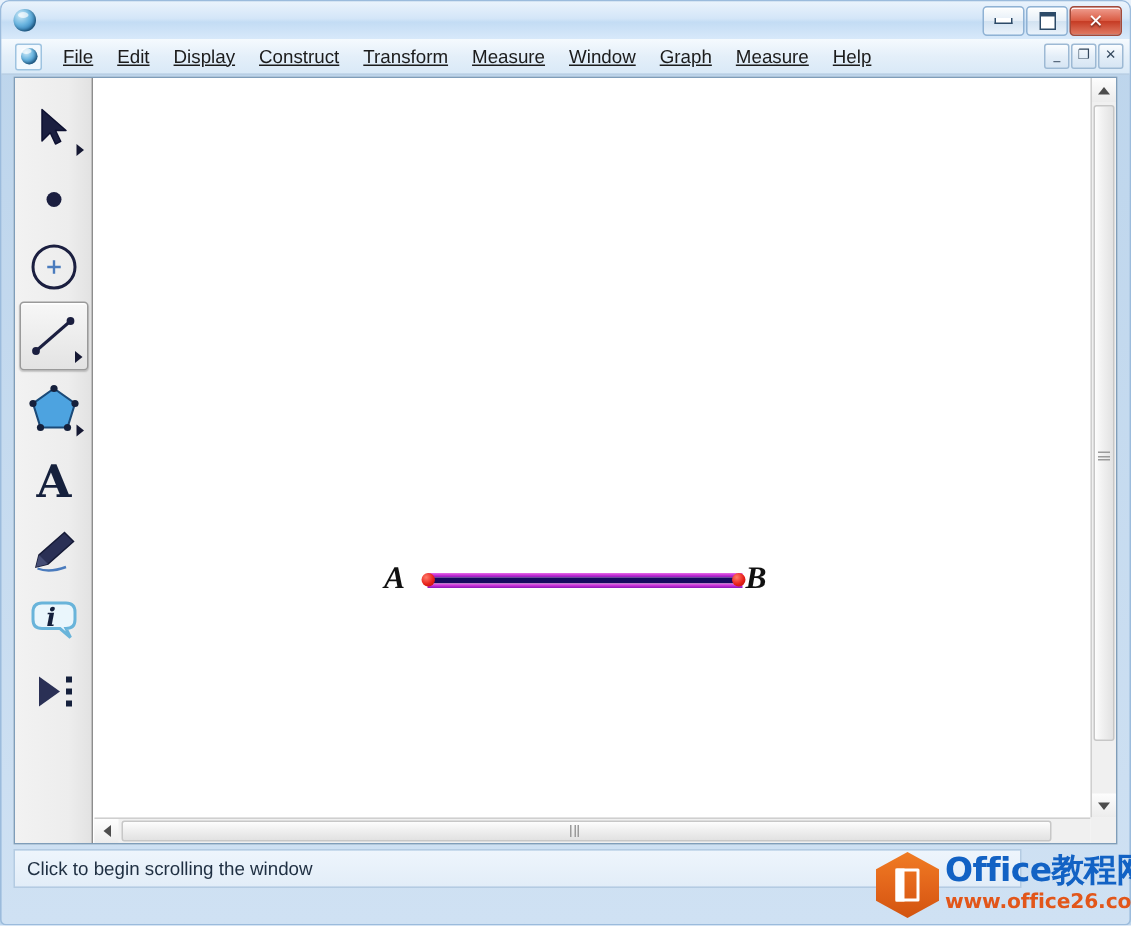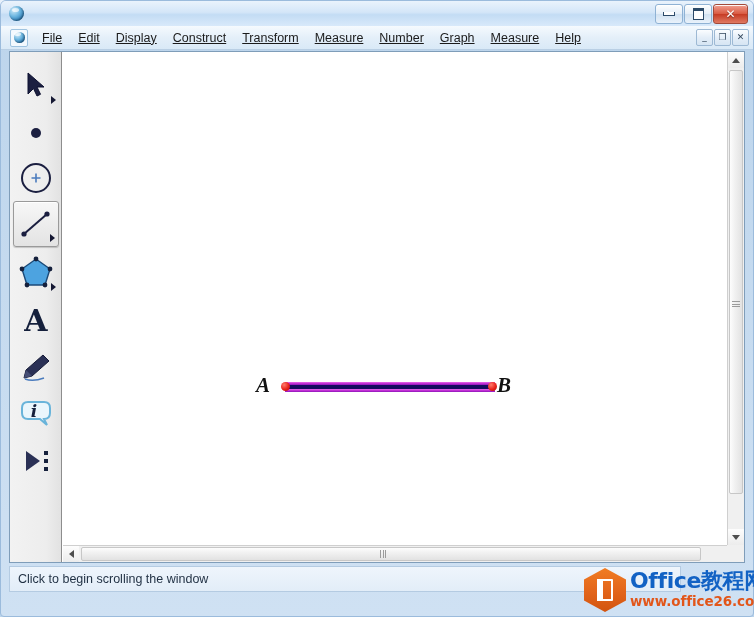--- a/index.html
+++ b/index.html
@@ -264,21 +264,21 @@
   <div class="menubar">
     <div class="menu-icon">
       <div class="globe"></div>
     </div>
     <div class="menu-item"><u>File</u></div>
     <div class="menu-item"><u>Edit</u></div>
     <div class="menu-item"><u>Display</u></div>
     <div class="menu-item"><u>Construct</u></div>
     <div class="menu-item"><u>Transform</u></div>
     <div class="menu-item"><u>Measure</u></div>
-    <div class="menu-item"><u>Number</u></div>
+    <div class="menu-item"><u>Window</u></div>
     <div class="menu-item"><u>Graph</u></div>
     <div class="menu-item"><u>Measure</u></div>
     <div class="menu-item"><u>Help</u></div>
 
     <div class="mdi-buttons">
       <div class="mdib">_</div>
       <div class="mdib">❐</div>
       <div class="mdib">✕</div>
     </div>
   </div>

